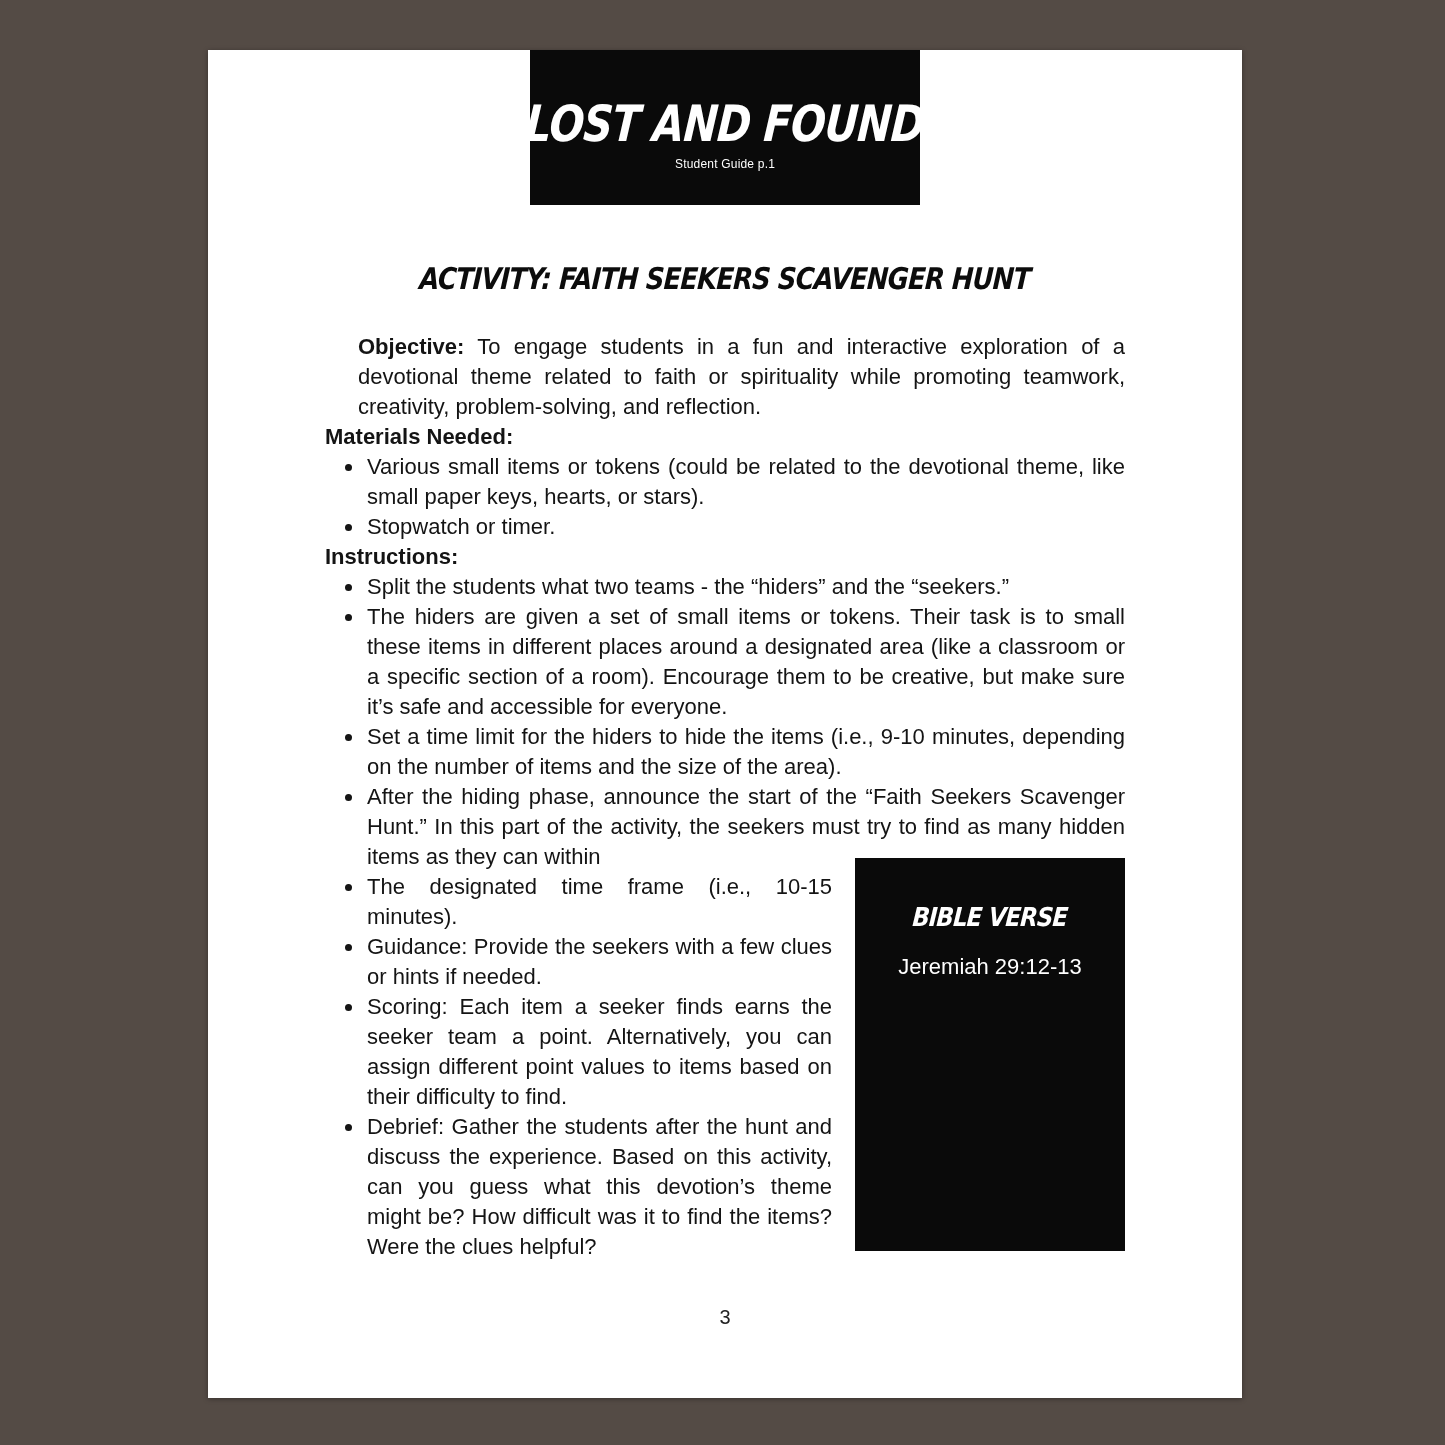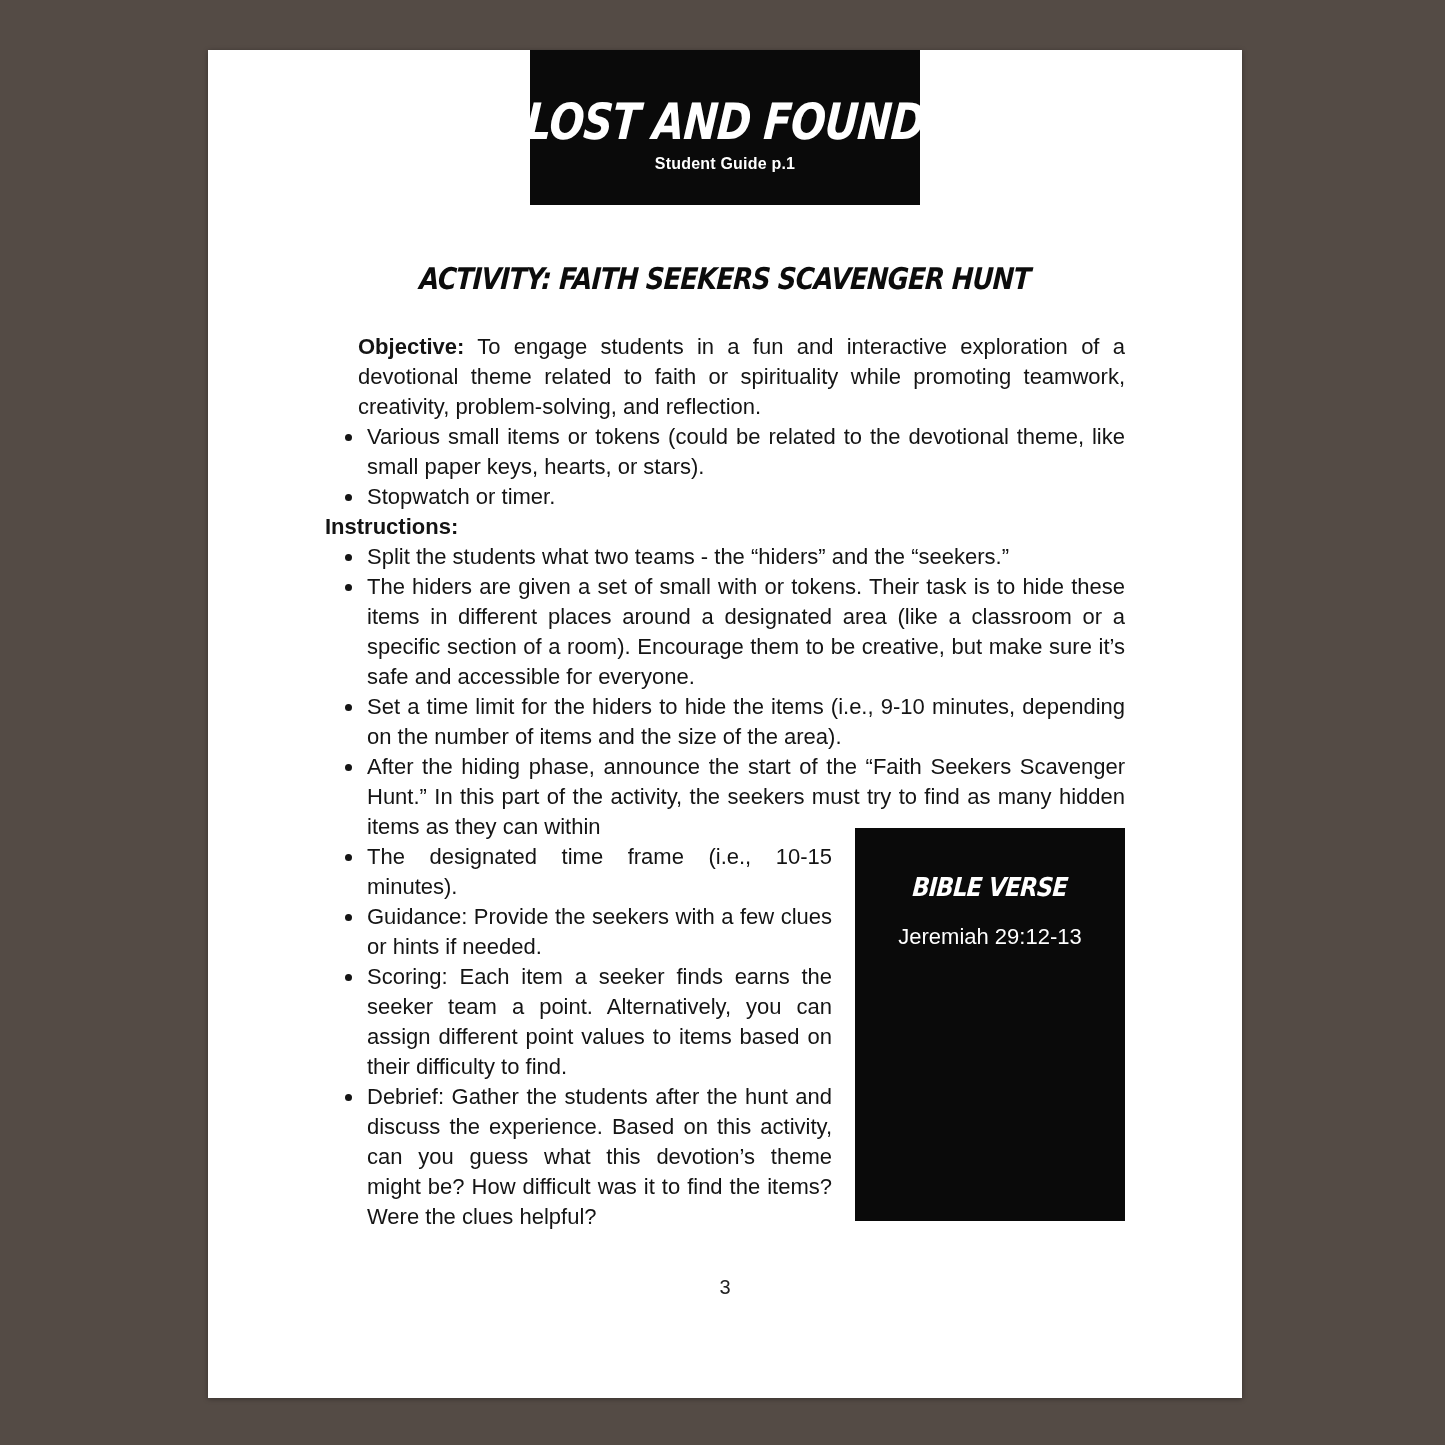--- a/index.html
+++ b/index.html
@@ -36,22 +36,22 @@
     font-style:italic;
     letter-spacing:-1px;
     white-space:nowrap;
   }
   .doc-title {
     font-size:50px;
     line-height:1;
     transform:skewX(-4deg) scaleX(0.82);
   }
   .doc-subtitle {
-    font-size:16px;
-    font-weight:bold;
+    font-size:12px;
+    font-weight:normal;
     letter-spacing:0.2px;
   }
   
   .activity-title {
     margin-top:56px;
     text-align:center;
     font-size:30px;
     color:#0c0c0c;
     transform:skewX(-3deg) scaleX(0.86);
   }
@@ -112,31 +112,32 @@
     <h1 class="comic doc-title">LOST AND FOUND</h1>
     <div class="doc-subtitle">Student Guide p.1</div>
   </header>
 
   <h2 class="comic activity-title">ACTIVITY: FAITH SEEKERS SCAVENGER HUNT</h2>
 
   <div class="content">
 
     <p class="para"><strong>Objective:</strong> <span>To engage students in a fun and interactive exploration of a devotional theme related to faith or spirituality while promoting teamwork, creativity, problem-solving, and reflection.</span></p>
 
+    <p class="label">Materials Needed:</p>
 
     <ul>
       <li>Various small items or tokens (could be related to the devotional theme, like small paper keys, hearts, or stars).</li>
       <li>Stopwatch or timer.</li>
     </ul>
 
     <p class="label">Instructions:</p>
 
     <ul>
       <li>Split the students what two teams - the “hiders” and the “seekers.”</li>
-      <li>The hiders are given a set of small with or tokens. Their task is to hide these items in different places around a designated area (like a classroom or a specific section of a room). Encourage them to be creative, but make sure it’s safe and accessible for everyone.</li>
+      <li>The hiders are given a set of small items or tokens. Their task is to small these items in different places around a designated area (like a classroom or a specific section of a room). Encourage them to be creative, but make sure it’s safe and accessible for everyone.</li>
       <li>Set a time limit for the hiders to hide the items (i.e., 9-10 minutes, depending on the number of items and the size of the area).</li>
       <li>After the hiding phase, announce the start of the “Faith Seekers Scavenger Hunt.” In this part of the activity, the seekers must try to find as many hidden items as they can within</li>
     </ul>
 
     <div class="wrap-zone">
       <aside class="bible-box">
         <h3 class="comic bible-title">BIBLE VERSE</h3>
         <p class="bible-ref">Jeremiah 29:12-13</p>
       </aside>
       <ul>

